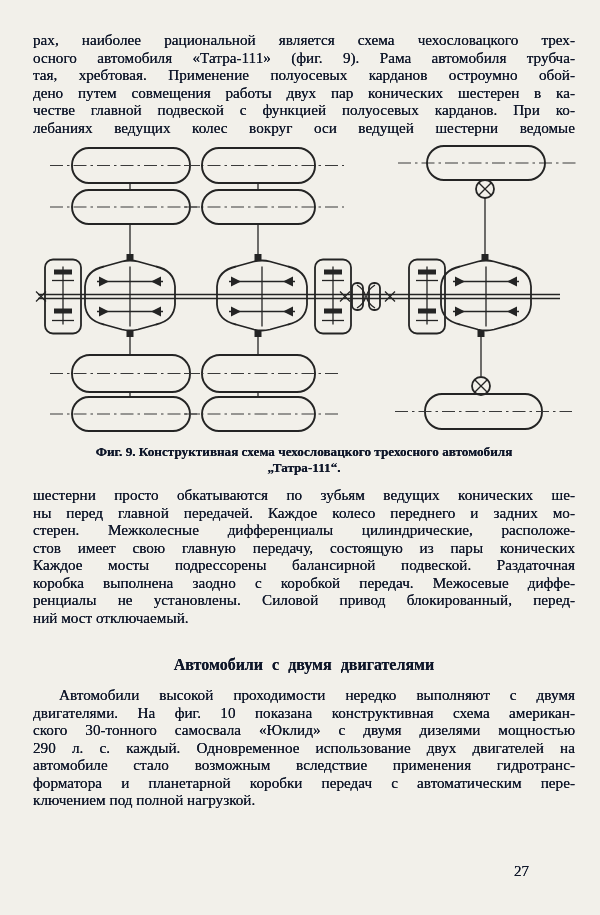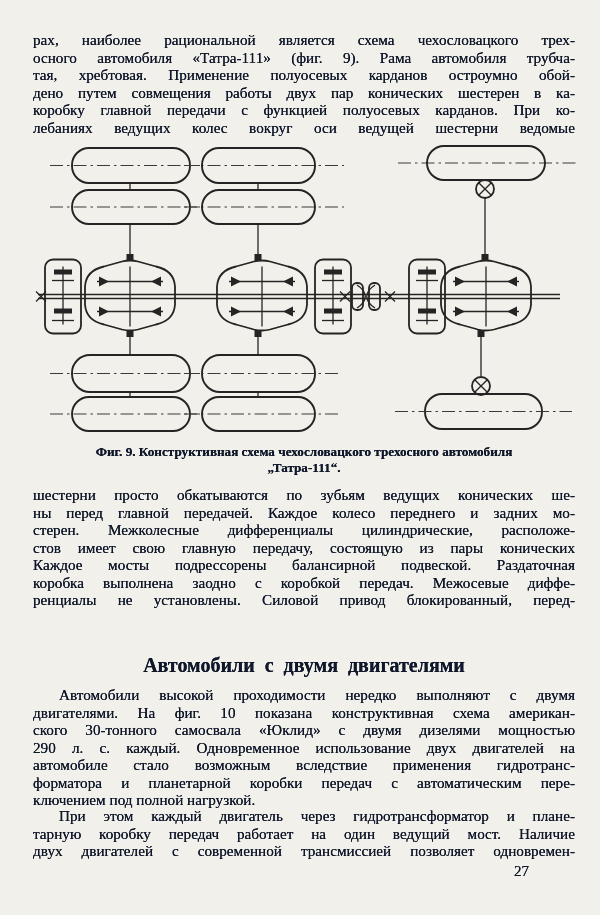--- a/index.html
+++ b/index.html
@@ -26,21 +26,21 @@
   #para-c{top:686px;}
   #para-d{top:807px;}
   .figure-wrap{position:absolute;top:144px;left:0;width:600px;height:296px;}
   .caption{
     position:absolute;top:444px;left:33px;width:542px;
     font-size:13.2px;line-height:15.5px;font-weight:700;
     text-align:center;text-shadow:0 0 0.4px currentColor;
   }
   .heading{
     position:absolute;top:655px;left:33px;width:542px;
-    text-align:center;font-weight:700;font-size:20px;line-height:20px;
+    text-align:center;font-weight:700;font-size:16px;line-height:20px;
     word-spacing:5px;text-shadow:0 0 0.4px currentColor;
   }
   .pagenum{
     position:absolute;top:863px;right:71px;
     font-size:15px;text-shadow:0 0 0.4px currentColor;
   }
   
   .o1{stroke:#242424;stroke-width:1.3;fill:none;}
   .o2{stroke:#242424;stroke-width:1.8;fill:none;}
   .wheel{stroke:#242424;stroke-width:1.9;fill:none;}
@@ -50,21 +50,21 @@
 </head>
 <body>
 
 <div class="page">
 
   <div class="para" id="para-a">
       <div class="tline">рах, наиболее рациональной является схема чехословацкого трех-</div>
       <div class="tline">осного автомобиля «Татра-111» (фиг. 9). Рама автомобиля трубча-</div>
       <div class="tline">тая, хребтовая. Применение полуосевых карданов остроумно обой-</div>
       <div class="tline">дено путем совмещения работы двух пар конических шестерен в ка-</div>
-      <div class="tline">коробку главной передачи с функцией полуосевых карданов. При ко-</div>
+      <div class="tline">честве главной подвеской с функцией полуосевых карданов. При ко-</div>
       <div class="tline">лебаниях ведущих колес вокруг оси ведущей шестерни ведомые</div>
     </div>
 
   <div class="figure-wrap">
     <svg width="600" height="296" viewBox="0 0 600 296">
       <defs>
         <g id="housing">
           <path class="o2" d="M -45 8 L -45 -10 Q -44 -26 -26 -30 L -8 -35 Q 0 -37 8 -35 L 26 -30 Q 44 -26 45 -10 L 45 8 Q 44 24 26 28 L 8 33 Q 0 35 -8 33 L -26 28 Q -44 24 -45 8 Z"></path>
           <line class="o1" x1="0" y1="-30" x2="0" y2="30"></line>
           <line class="o1" x1="-33" y1="-15" x2="33" y2="-15"></line>
@@ -169,35 +169,31 @@
   </div>
 
   <div class="para" id="para-b">
       <div class="tline">шестерни просто обкатываются по зубьям ведущих конических ше-</div>
       <div class="tline">ны перед главной передачей. Каждое колесо переднего и задних мо-</div>
       <div class="tline">стерен. Межколесные дифференциалы цилиндрические, расположе-</div>
       <div class="tline">стов имеет свою главную передачу, состоящую из пары конических</div>
       <div class="tline">Каждое мосты подрессорены балансирной подвеской. Раздаточная</div>
       <div class="tline">коробка выполнена заодно с коробкой передач. Межосевые диффе-</div>
       <div class="tline">ренциалы не установлены. Силовой привод блокированный, перед-</div>
+      <div class="tline flush">ний мост отключаемый.</div>
     </div>
 
   <div class="heading">Автомобили с двумя двигателями</div>
 
   <div class="para indent" id="para-c">
       <div class="tline">Автомобили высокой проходимости нередко выполняют с двумя</div>
       <div class="tline">двигателями. На фиг. 10 показана конструктивная схема американ-</div>
       <div class="tline">ского 30-тонного самосвала «Юклид» с двумя дизелями мощностью</div>
       <div class="tline">290 л. с. каждый. Одновременное использование двух двигателей на</div>
       <div class="tline">автомобиле стало возможным вследствие применения гидротранс-</div>
       <div class="tline">форматора и планетарной коробки передач с автоматическим пере-</div>
       <div class="tline flush">ключением под полной нагрузкой.</div>
     </div>
 
-  <div class="para indent" id="para-d">
-      <div class="tline">При этом каждый двигатель через гидротрансформатор и плане-</div>
-      <div class="tline">тарную коробку передач работает на один ведущий мост. Наличие</div>
-      <div class="tline">двух двигателей с современной трансмиссией позволяет одновремен-</div>
-    </div>
 
   <div class="pagenum">27</div>
 
 </div>
 
 </body></html>

